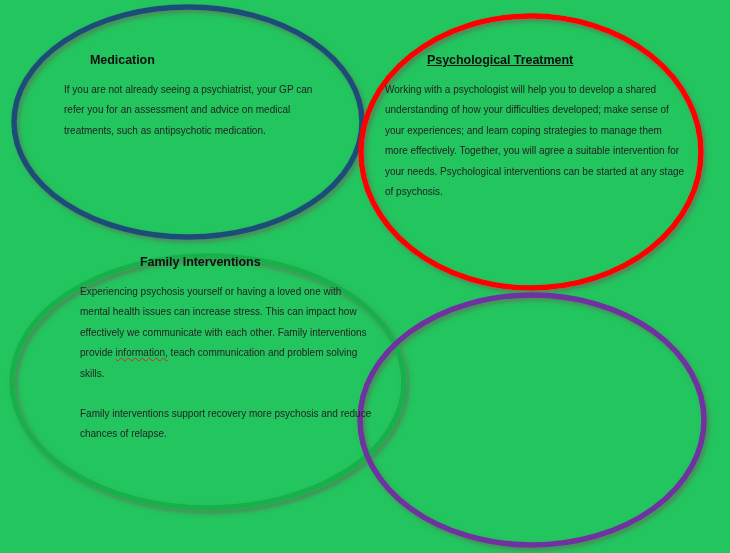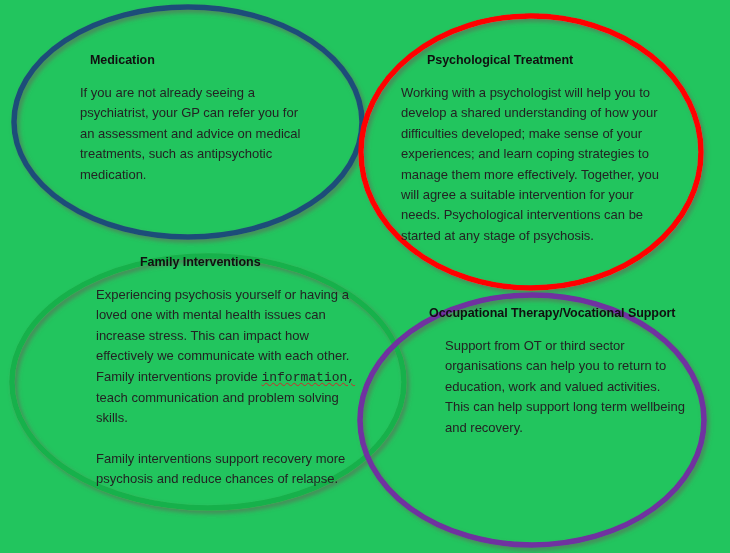--- a/index.html
+++ b/index.html
@@ -35,49 +35,48 @@
   }
   .heading {
     font-weight: bold;
     font-size: 12.5px;
     letter-spacing: -0.05px;
     color: #101010;
     margin: 0 0 13px 0;
     white-space: nowrap;
   }
   .body-text {
-    font-size: 13px;
+    font-size: 10px;
     line-height: 20.4px;
     color: #232323;
-    margin: 16px;
+    margin: 0;
   }
   .body-text + .body-text {
     margin-top: 20px;
   }
   .misspelled {
     text-decoration: underline;
     text-decoration-style: wavy;
     text-decoration-color: #d22a2a;
     text-decoration-thickness: 1px;
-    font-family: Liberation Mono, monospace;
   }
 
   
   #block-medication {
     left: 64px;
     top: 53px;
     width: 268px;
   }
   #block-medication .heading { margin-left: 26px; }
   #block-psychological {
     left: 385px;
     top: 53px;
     width: 300px;
   }
-  #block-psychological .heading { margin-left: 42px; }
+  #block-psychological .heading { margin-left: 42px; text-decoration: underline; }
   #block-family {
     left: 80px;
     top: 255px;
     width: 292px;
   }
   #block-family .heading { margin-left: 60px; }
   #block-ot {
     left: 429px;
     top: 306px;
     width: 272px;
@@ -112,18 +111,14 @@
     <div class="heading">Psychological Treatment</div>
     <p class="body-text">Working with a psychologist will help you to develop a shared understanding of how your difficulties developed; make sense of your experiences; and learn coping strategies to manage them more effectively. Together, you will agree a suitable intervention for your needs. Psychological interventions can be started at any stage of psychosis.</p>
   </div>
 
   <div class="block" id="block-family">
     <div class="heading">Family Interventions</div>
     <p class="body-text"><span>Experiencing psychosis yourself or having a loved one with mental health issues can increase stress. This can impact how effectively we communicate with each other. Family interventions provide </span><span class="misspelled">information,</span><span> teach communication and problem solving skills.</span></p>
     <p class="body-text">Family interventions support recovery more psychosis and reduce chances of relapse.</p>
   </div>
 
-  <div class="block" id="block-ot">
-    <div class="heading">Occupational Therapy/Vocational Support</div>
-    <p class="body-text">Support from OT or third sector organisations can help you to return to education, work and valued activities. This can help support long term wellbeing and recovery.</p>
-  </div>
 
 </div>
 
 </body></html>

